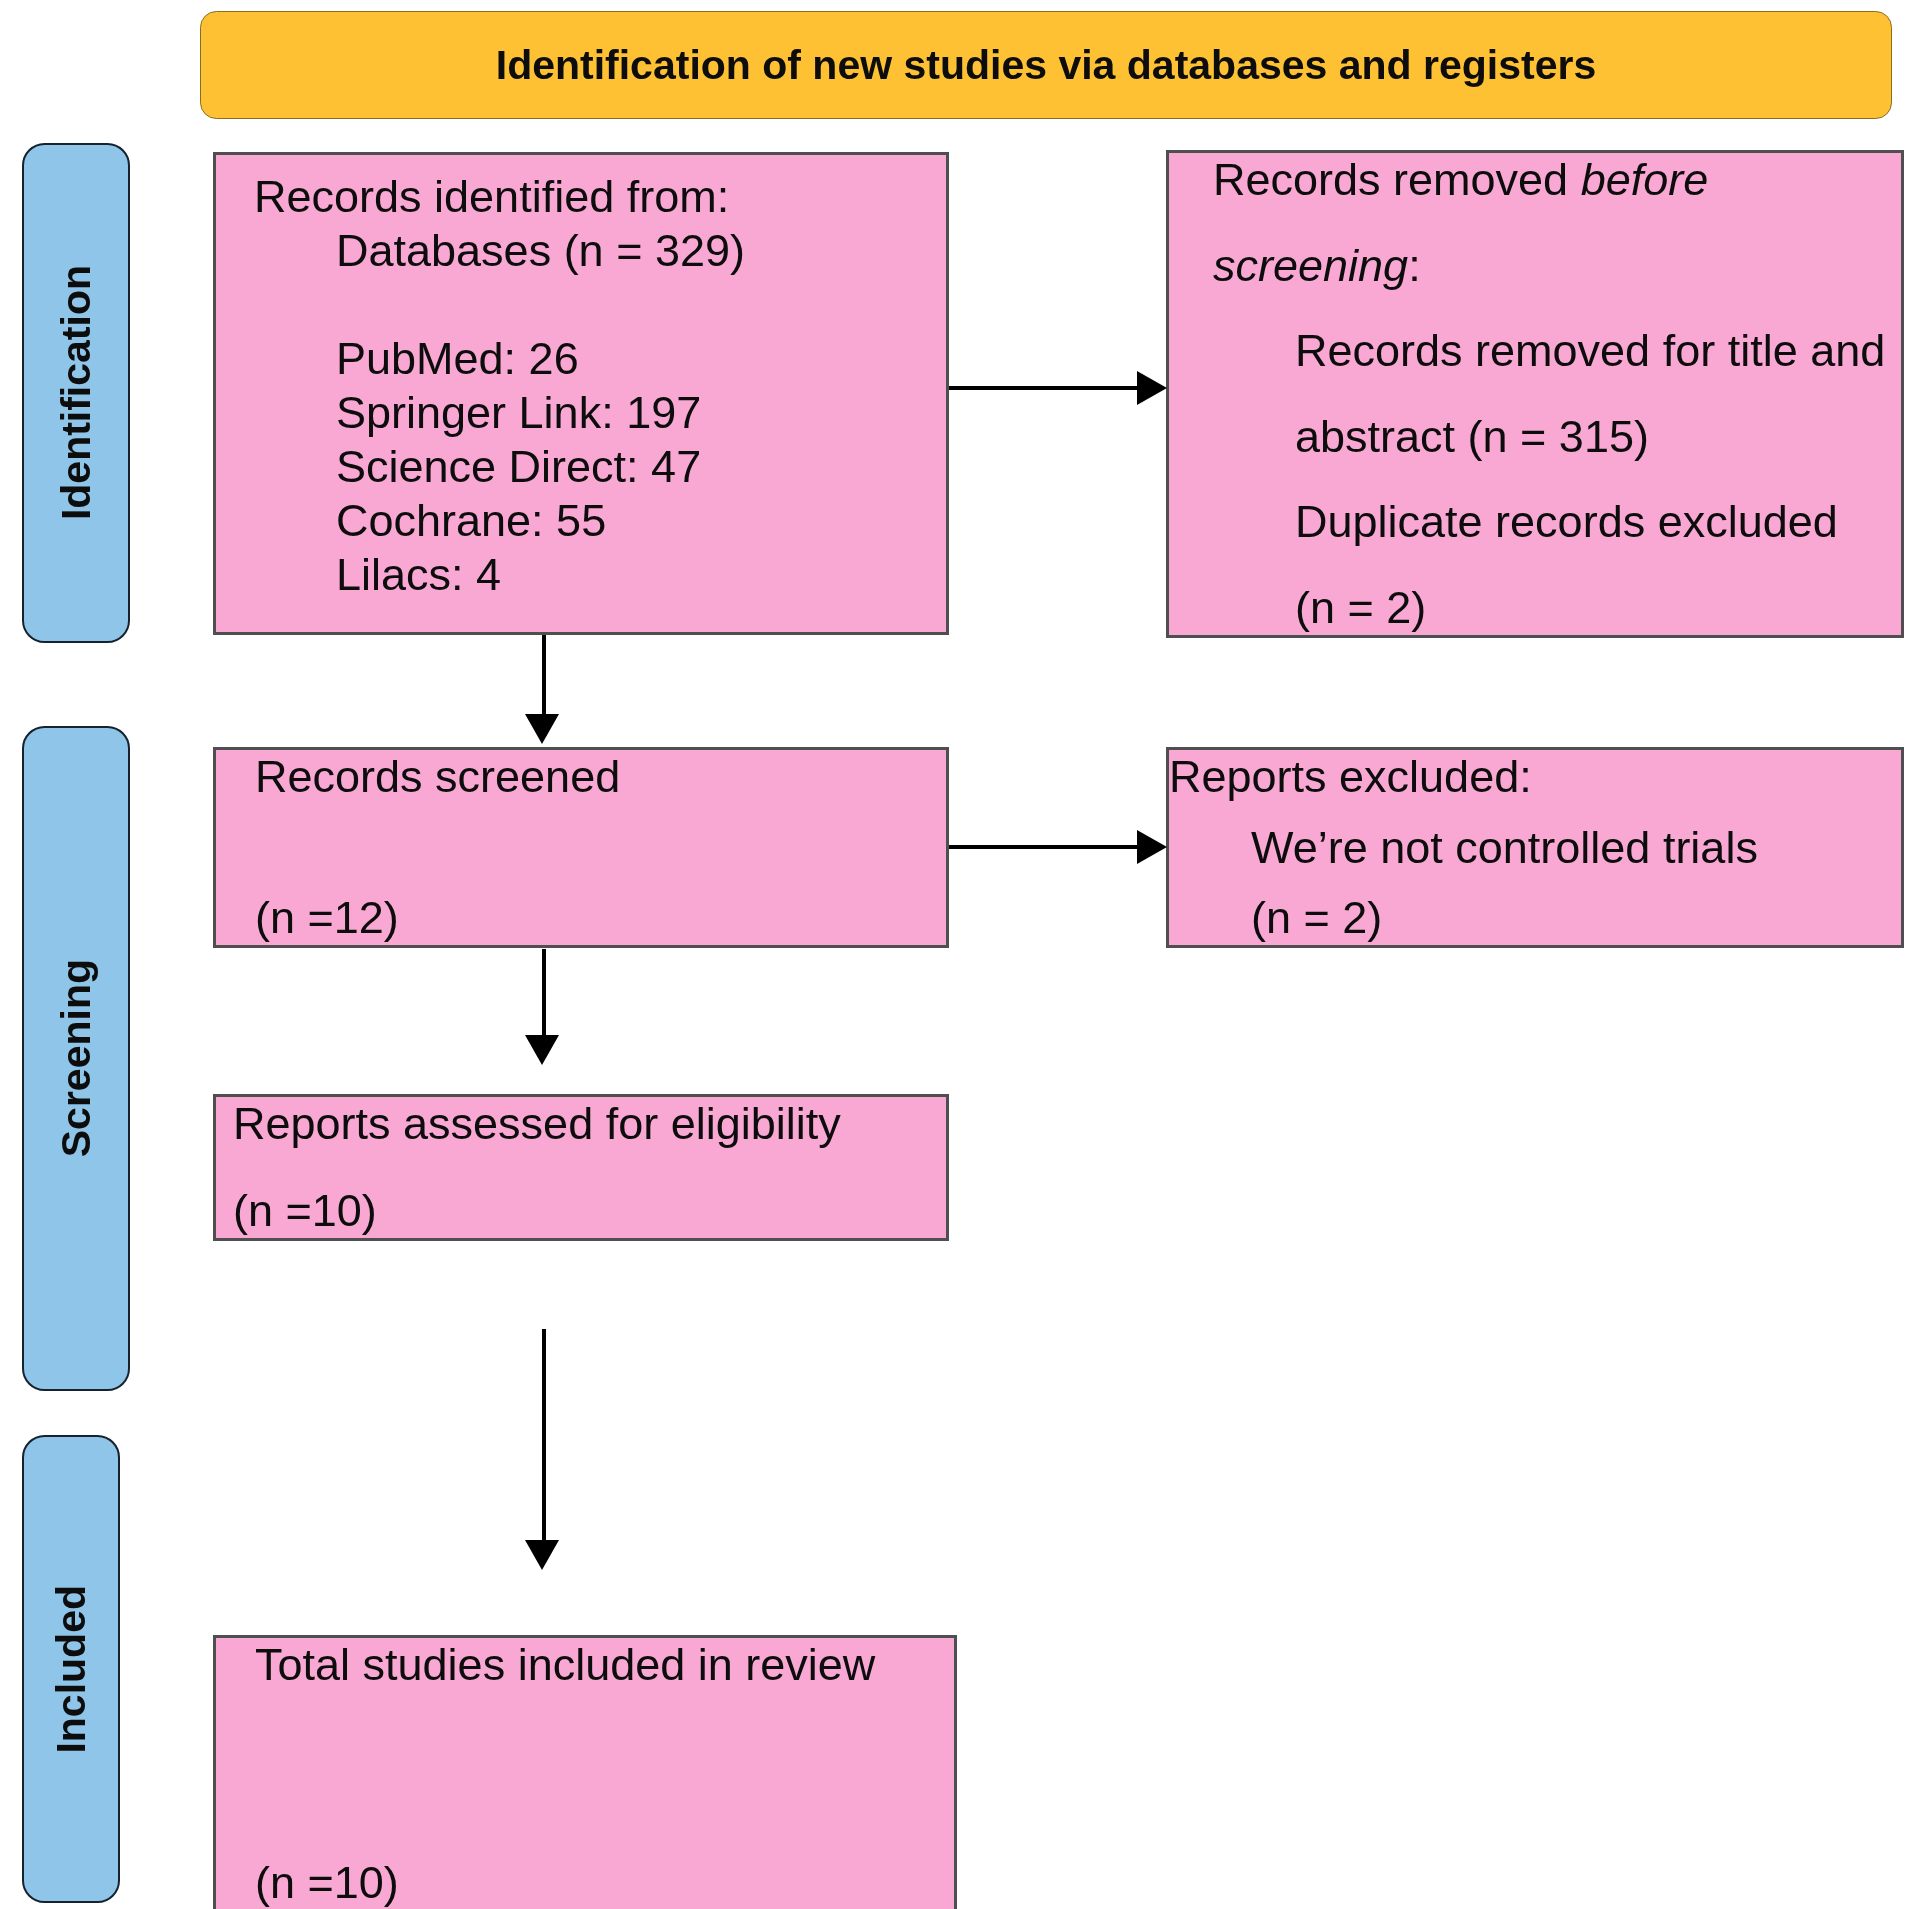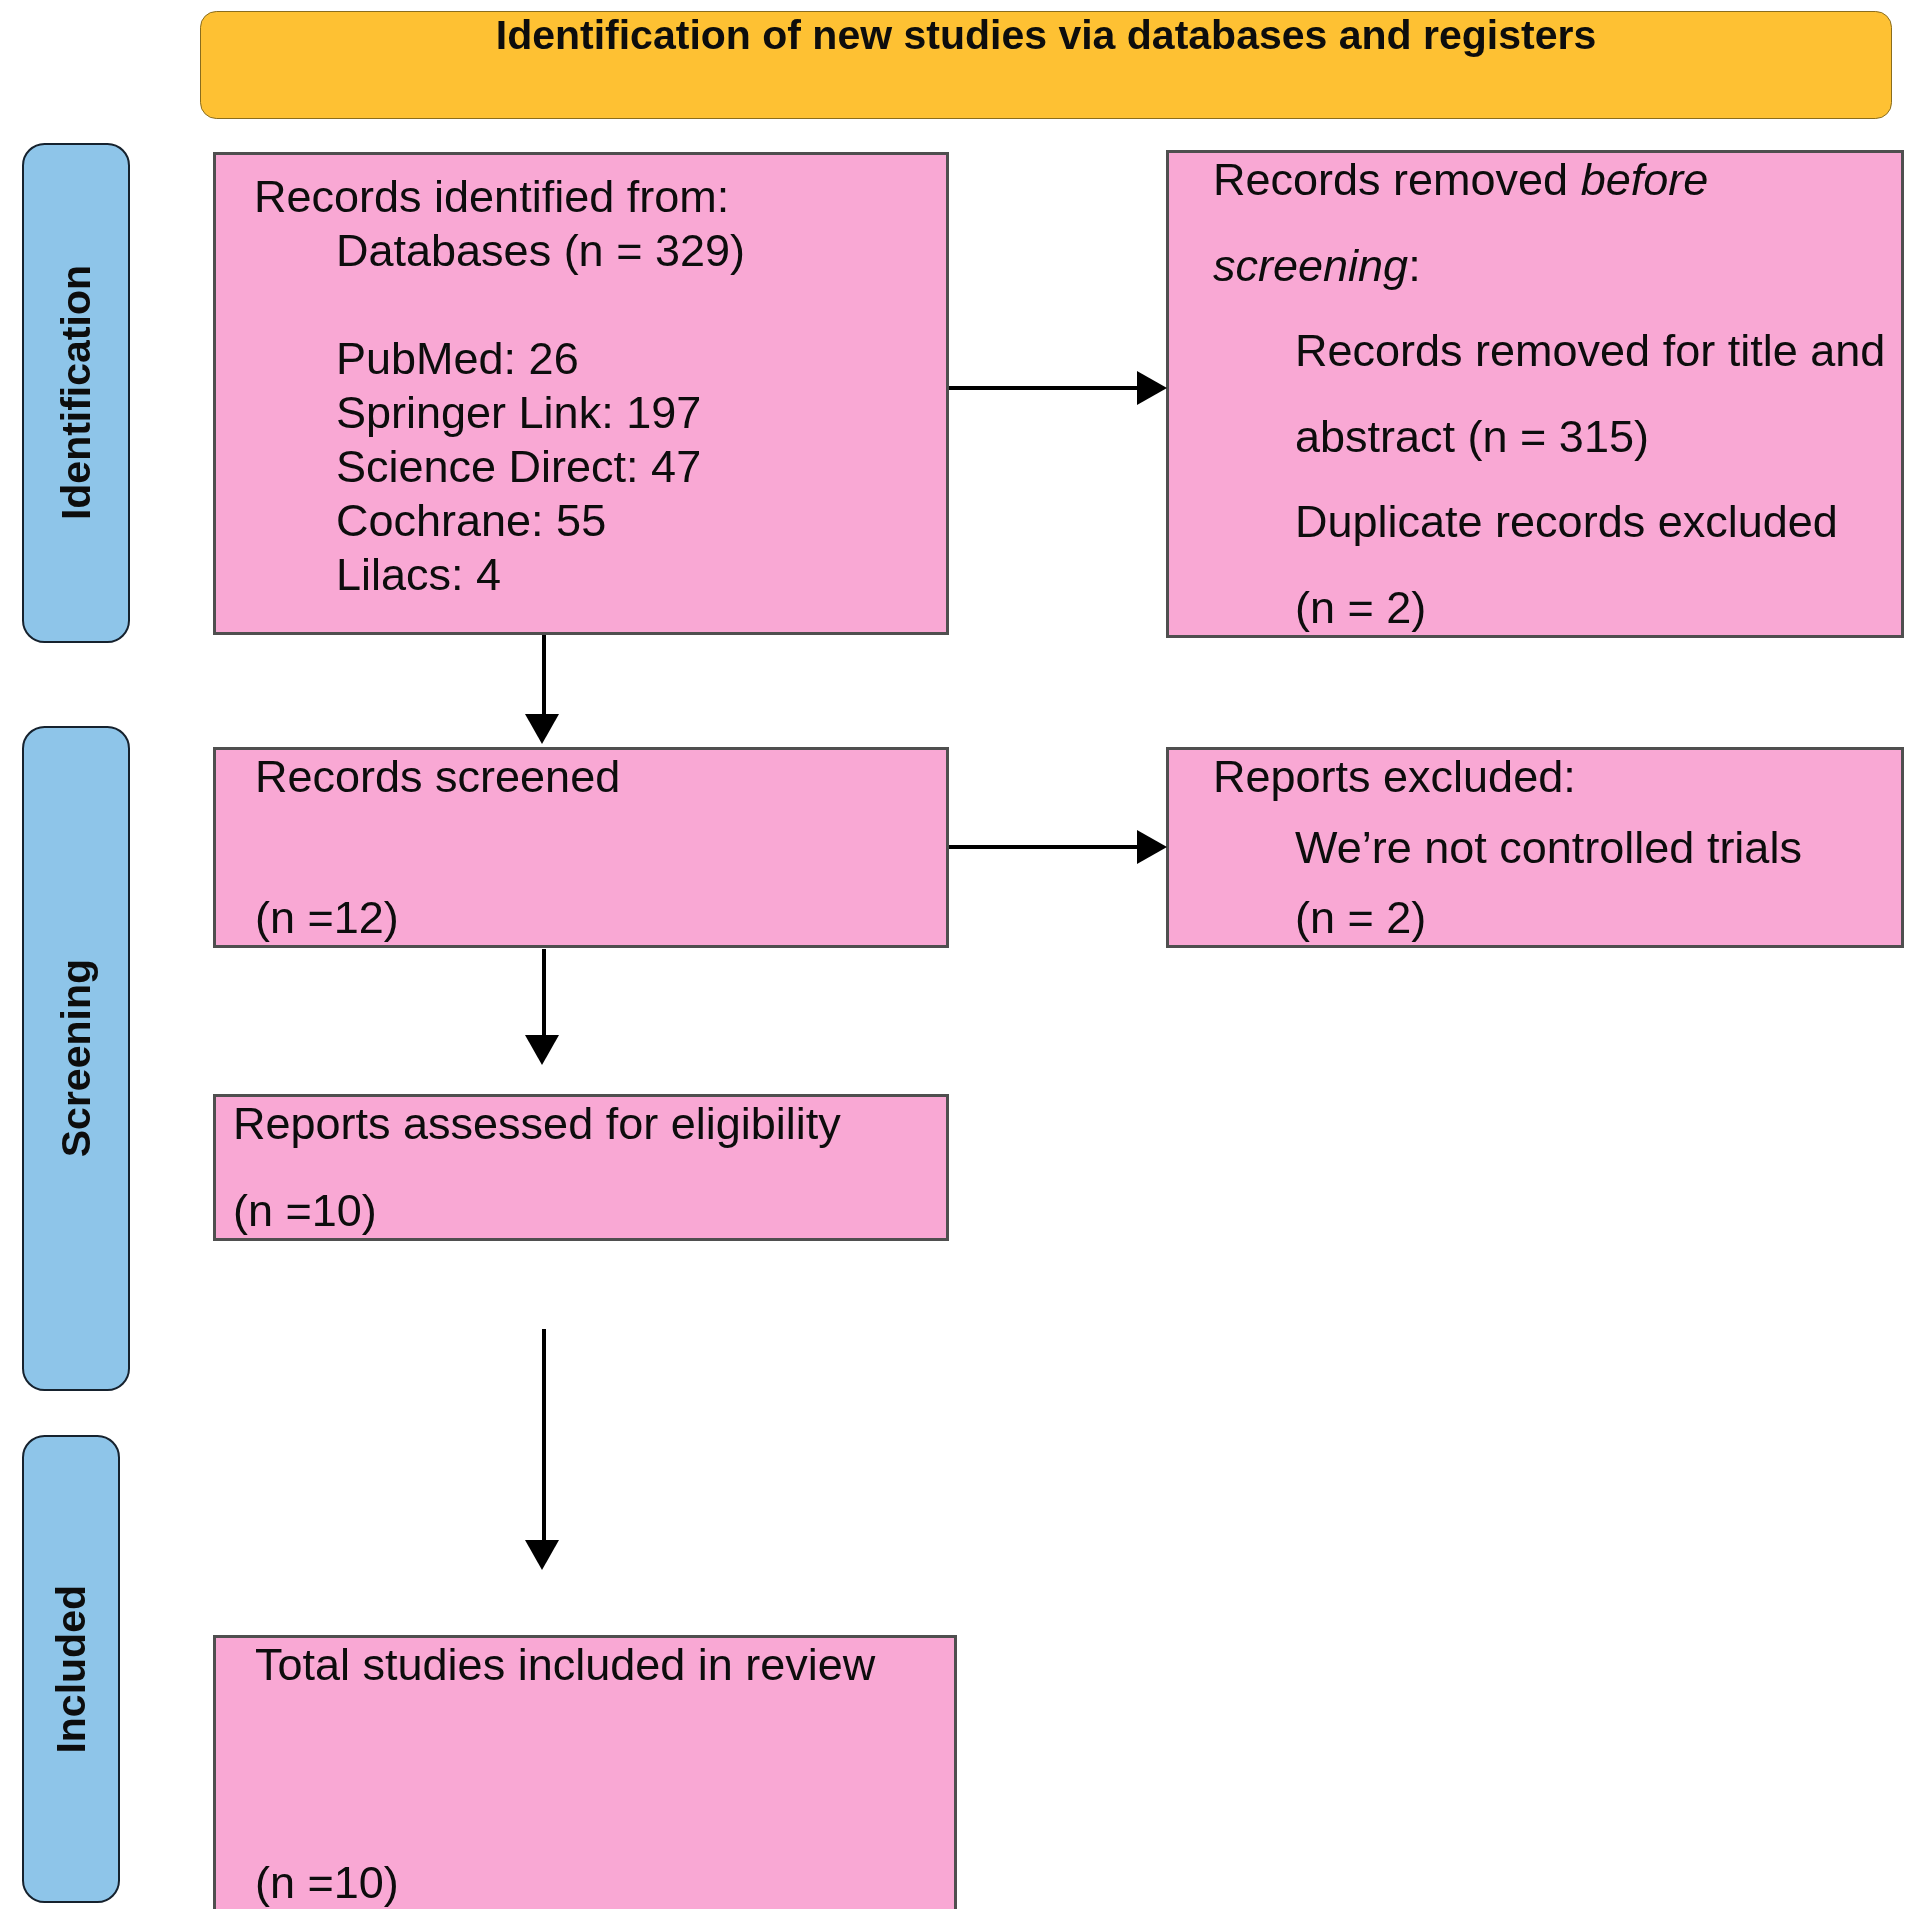--- a/index.html
+++ b/index.html
@@ -20,21 +20,21 @@
   
   .header-banner {
     position: absolute;
     left: 200px; top: 11.3px;
     width: 1692px; height: 108px;
     background: var(--header-bg, #FEC133);
     border: 1.9px solid var(--header-border, #8a6d1d);
     border-radius: 16.3px;
     box-sizing: border-box;
     display: flex;
-    align-items: flex-start;
+    align-items: center;
     justify-content: center;
   }
   .header-banner .title {
     font-size: 41px;
     font-weight: bold;
     color: #0d0d0d;
   }
 
   
   .stage {
@@ -73,21 +73,21 @@
     flex-direction: column;
     justify-content: space-between;
   }
   .bline { white-space: nowrap; }
   .ind   { margin-left: 82px; }
   .gap   { margin-top: 54px; }
 
   .box-identified      { left: 213px;  top: 152px;  width: 736px; height: 483px; padding: 15px 12.5px 0 38px; }
   .box-removed         { left: 1166px; top: 150px;  width: 738px; height: 488px; padding-left: 44px; }
   .box-screened        { left: 213px;  top: 747px; width: 736px; height: 201px; padding-left: 39px; }
-  .box-excluded        { left: 1166px; top: 747px; width: 738px; height: 201px; padding-left: 44px; }
+  .box-excluded        { left: 1166px; top: 747px; width: 738px; height: 201px; }
   .box-assessed        { left: 213px;  top: 1094px; width: 736px; height: 147px; padding-left: 17px; }
   .box-total-included  { left: 213px;  top: 1591px; width: 744px; height: 278px; padding-left: 39px; margin-top: 44px; }
 
   
   .arrow-line {
     position: absolute;
     background: var(--arrow, #000000);
   }
   .head-right {
     position: absolute;

